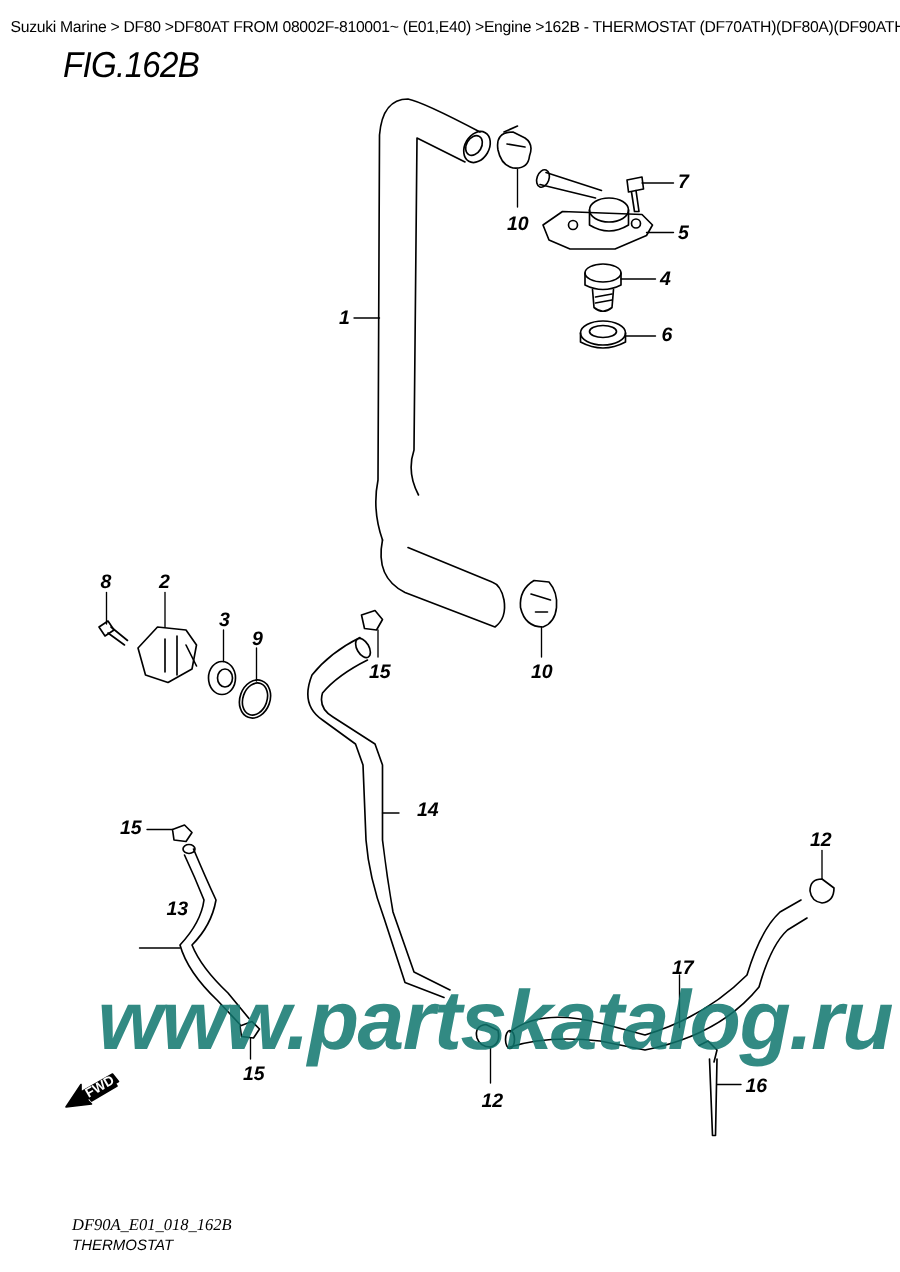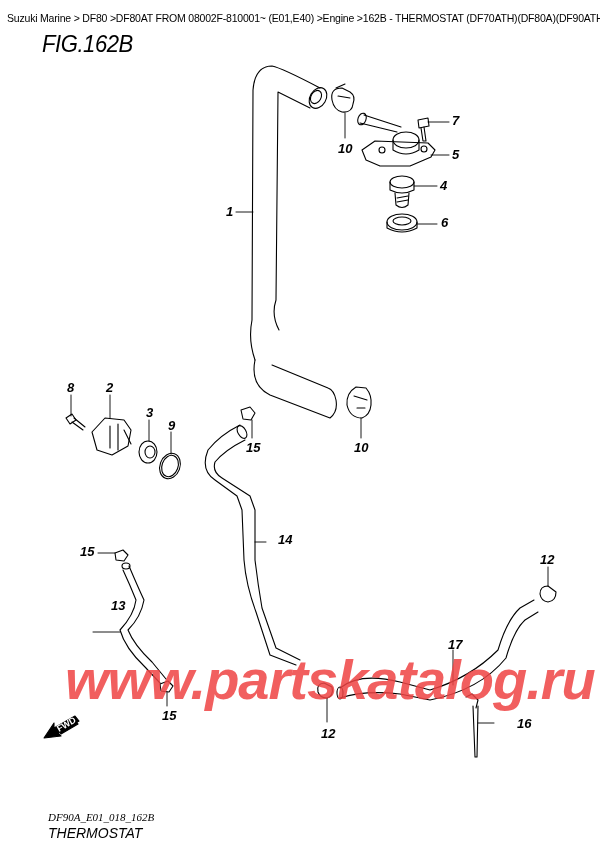--- a/index.html
+++ b/index.html
@@ -1,23 +1,23 @@
 <!DOCTYPE html>
 <html><head>
 <meta charset="utf-8">
 <style>
   html, body { margin:0; padding:0; background:#ffffff; }
   body { width:600px; height:848px; position:relative; overflow:hidden; font-family:"Liberation Sans", sans-serif; color:#000; }
   .breadcrumb { position:absolute; left:7px; top:12px; font-size:10.5px; letter-spacing:-0.2px; white-space:nowrap; }
   .fig-title { position:absolute; left:42px; top:30px; font-size:24px; font-style:italic; font-weight:normal; letter-spacing:-0.5px; transform:scaleX(0.92); transform-origin:left; }
   svg.diagram { position:absolute; left:0; top:0; }
   .callout { position:absolute; font-size:13px; font-style:italic; font-weight:bold; }
-  .watermark { position:absolute; left:65px; top:647px; font-size:56px; font-weight:bold; font-style:italic; color:#ef4444; opacity:0.85; letter-spacing:-1px; white-space:nowrap; font-family:"Liberation Sans", sans-serif; }
+  .watermark { position:absolute; left:65px; top:647px; font-size:56px; font-weight:bold; font-style:italic; color:#0f766e; opacity:0.85; letter-spacing:-1px; white-space:nowrap; font-family:"Liberation Sans", sans-serif; }
   .footer-code { position:absolute; left:48px; top:811px; font-size:11px; font-style:italic;font-family:Liberation Serif, serif; }
-  .footer-name { position:absolute; left:48px; top:825px; font-size:14px; font-style:italic; }
+  .footer-name { position:absolute; left:48px; top:825px; font-size:10px; font-style:italic; }
   .fwd-text { font-family:"Liberation Sans", sans-serif; font-size:9px; font-weight:bold; fill:#fff; }
 </style>
 </head>
 <body>
 
 <div class="breadcrumb">Suzuki Marine &gt; DF80 &gt;DF80AT FROM 08002F-810001~ (E01,E40) &gt;Engine &gt;162B - THERMOSTAT (DF70ATH)(DF80A)(DF90ATH) &gt;</div>
 <div class="fig-title">FIG.162B</div>
 
 <svg class="diagram" width="600" height="848" viewBox="0 0 600 848" fill="none" stroke="#000" stroke-width="1.1" stroke-linecap="round" stroke-linejoin="round">
 
@@ -169,21 +169,21 @@
 <div class="callout" style="left:338px;top:141px;">10</div>
 <div class="callout" style="left:354px;top:440px;">10</div>
 <div class="callout" style="left:448px;top:637px;">17</div>
 <div class="callout" style="left:321px;top:726px;">12</div>
 <div class="callout" style="left:540px;top:552px;">12</div>
 <div class="callout" style="left:80px;top:598px;margin-left:31px;">13</div>
 <div class="callout" style="left:278px;top:532px;text-align:center;">14</div>
 <div class="callout" style="left:246px;top:440px;">15</div>
 <div class="callout" style="left:80px;top:544px;">15</div>
 <div class="callout" style="left:162px;top:708px;">15</div>
-<div class="callout" style="left:517px;top:716px;">16</div>
+<div class="callout" style="left:497px;top:716px;">16</div>
 
 <div class="watermark">www.partskatalog.ru</div>
 
 <svg style="position:absolute;left:0;top:0;pointer-events:none" width="600" height="848">
   <text class="fwd-text" x="59" y="732" transform="rotate(-30 59 732)">FWD</text>
 </svg>
 
 <div class="footer-code">DF90A_E01_018_162B</div>
 <div class="footer-name">THERMOSTAT</div>
 

